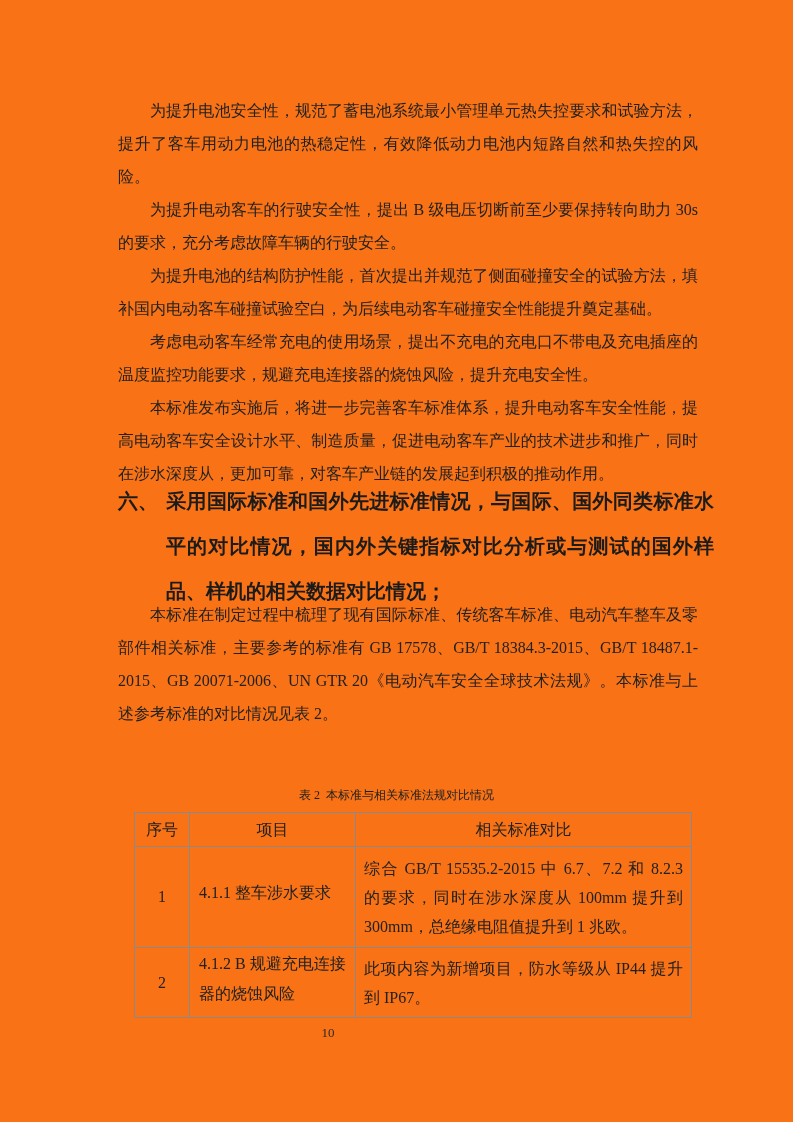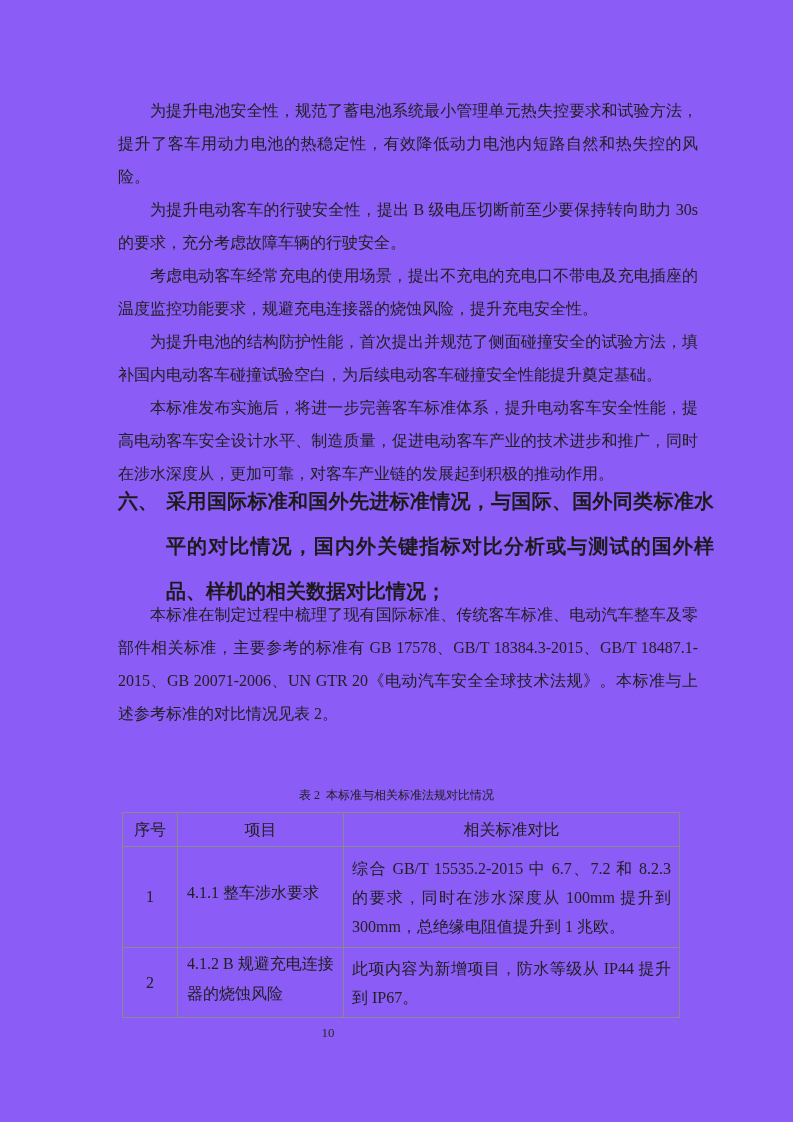--- a/index.html
+++ b/index.html
@@ -4,21 +4,21 @@
 <style>
   html, body {
     margin: 0;
     padding: 0;
     background: #ffffff;
   }
   .page {
     position: relative;
     width: 793px;
     height: 1122px;
-    background: #8b5cf6;
+    background: #f97316;
     font-family: "Liberation Serif", "DejaVu Serif", serif;
     color: #212121;
     overflow: hidden;
   }
   .text-block {
     position: absolute;
     left: 118px;
     width: 580px;
   }
   .block-intro { top: 94px; }
@@ -54,21 +54,21 @@
     left: 0;
     top: 783px;
     width: 793px;
     text-align: center;
     font-size: 12px;
     line-height: 24px;
     white-space: pre;
   }
   table.cmp-table {
     position: absolute;
-    left: 122px;
+    left: 134px;
     top: 812px;
     width: 557px;
     border-collapse: collapse;
     table-layout: fixed;
     font-size: 16px;
     color: #212121;
   }
   .cmp-table th, .cmp-table td {
     border: 1px solid #8a8a8a;
     font-weight: normal;
@@ -111,22 +111,22 @@
   }
 </style>
 </head>
 <body>
 
 <div class="page">
 
   <div class="text-block block-intro">
     <p class="para">为提升电池安全性，规范了蓄电池系统最小管理单元热失控要求和试验方法，提升了客车用动力电池的热稳定性，有效降低动力电池内短路自然和热失控的风险。</p>
     <p class="para">为提升电动客车的行驶安全性，提出 B 级电压切断前至少要保持转向助力 30s 的要求，充分考虑故障车辆的行驶安全。</p>
+    <p class="para">为提升电池的结构防护性能，首次提出并规范了侧面碰撞安全的试验方法，填补国内电动客车碰撞试验空白，为后续电动客车碰撞安全性能提升奠定基础。</p>
     <p class="para">考虑电动客车经常充电的使用场景，提出不充电的充电口不带电及充电插座的温度监控功能要求，规避充电连接器的烧蚀风险，提升充电安全性。</p>
-    <p class="para">为提升电池的结构防护性能，首次提出并规范了侧面碰撞安全的试验方法，填补国内电动客车碰撞试验空白，为后续电动客车碰撞安全性能提升奠定基础。</p>
     <p class="para">本标准发布实施后，将进一步完善客车标准体系，提升电动客车安全性能，提高电动客车安全设计水平、制造质量，促进电动客车产业的技术进步和推广，同时在涉水深度从，更加可靠，对客车产业链的发展起到积极的推动作用。</p>
   </div>
 
   <div class="section-heading">
     <span class="section-number">六、</span><span>采用国际标准和国外先进标准情况，与国际、国外同类标准水平的对比情况，国内外关键指标对比分析或与测试的国外样品、样机的相关数据对比情况；</span>
   </div>
 
   <div class="text-block block-body">
     <p class="para">本标准在制定过程中梳理了现有国际标准、传统客车标准、电动汽车整车及零部件相关标准，主要参考的标准有 GB 17578、GB/T 18384.3-2015、GB/T 18487.1-2015、GB 20071-2006、UN GTR 20《电动汽车安全全球技术法规》。本标准与上述参考标准的对比情况见表 2。</p>
   </div>

